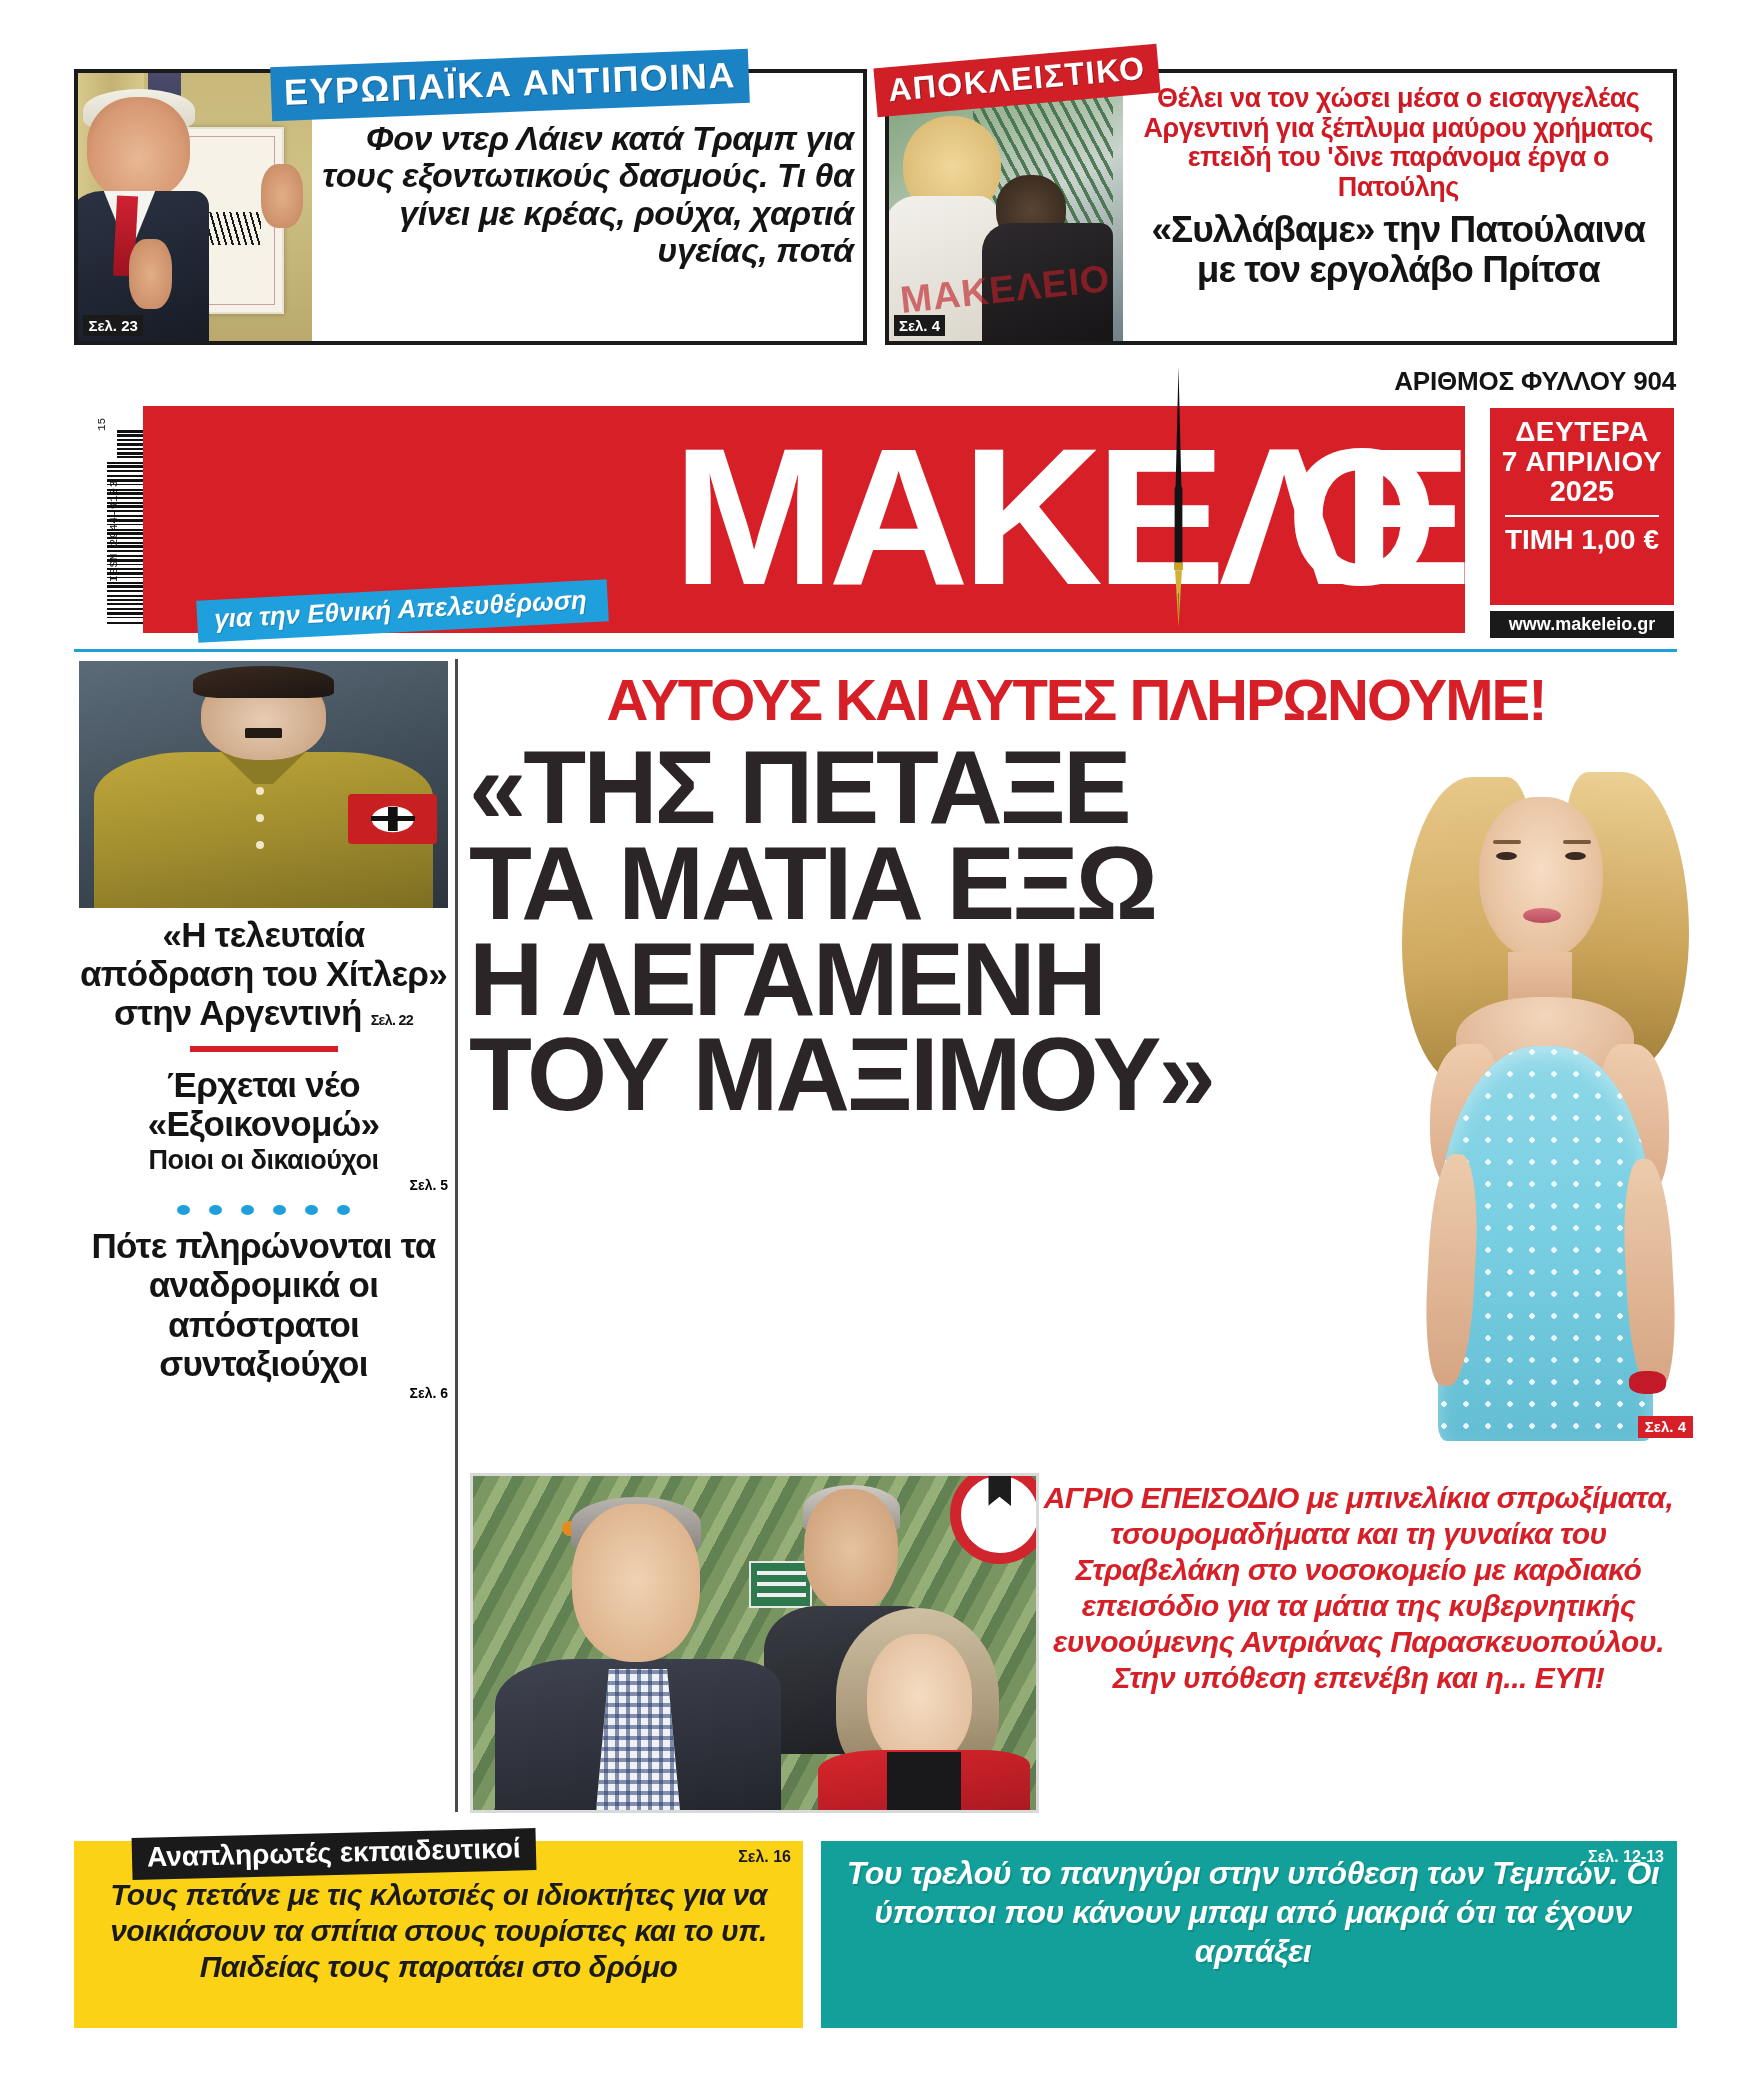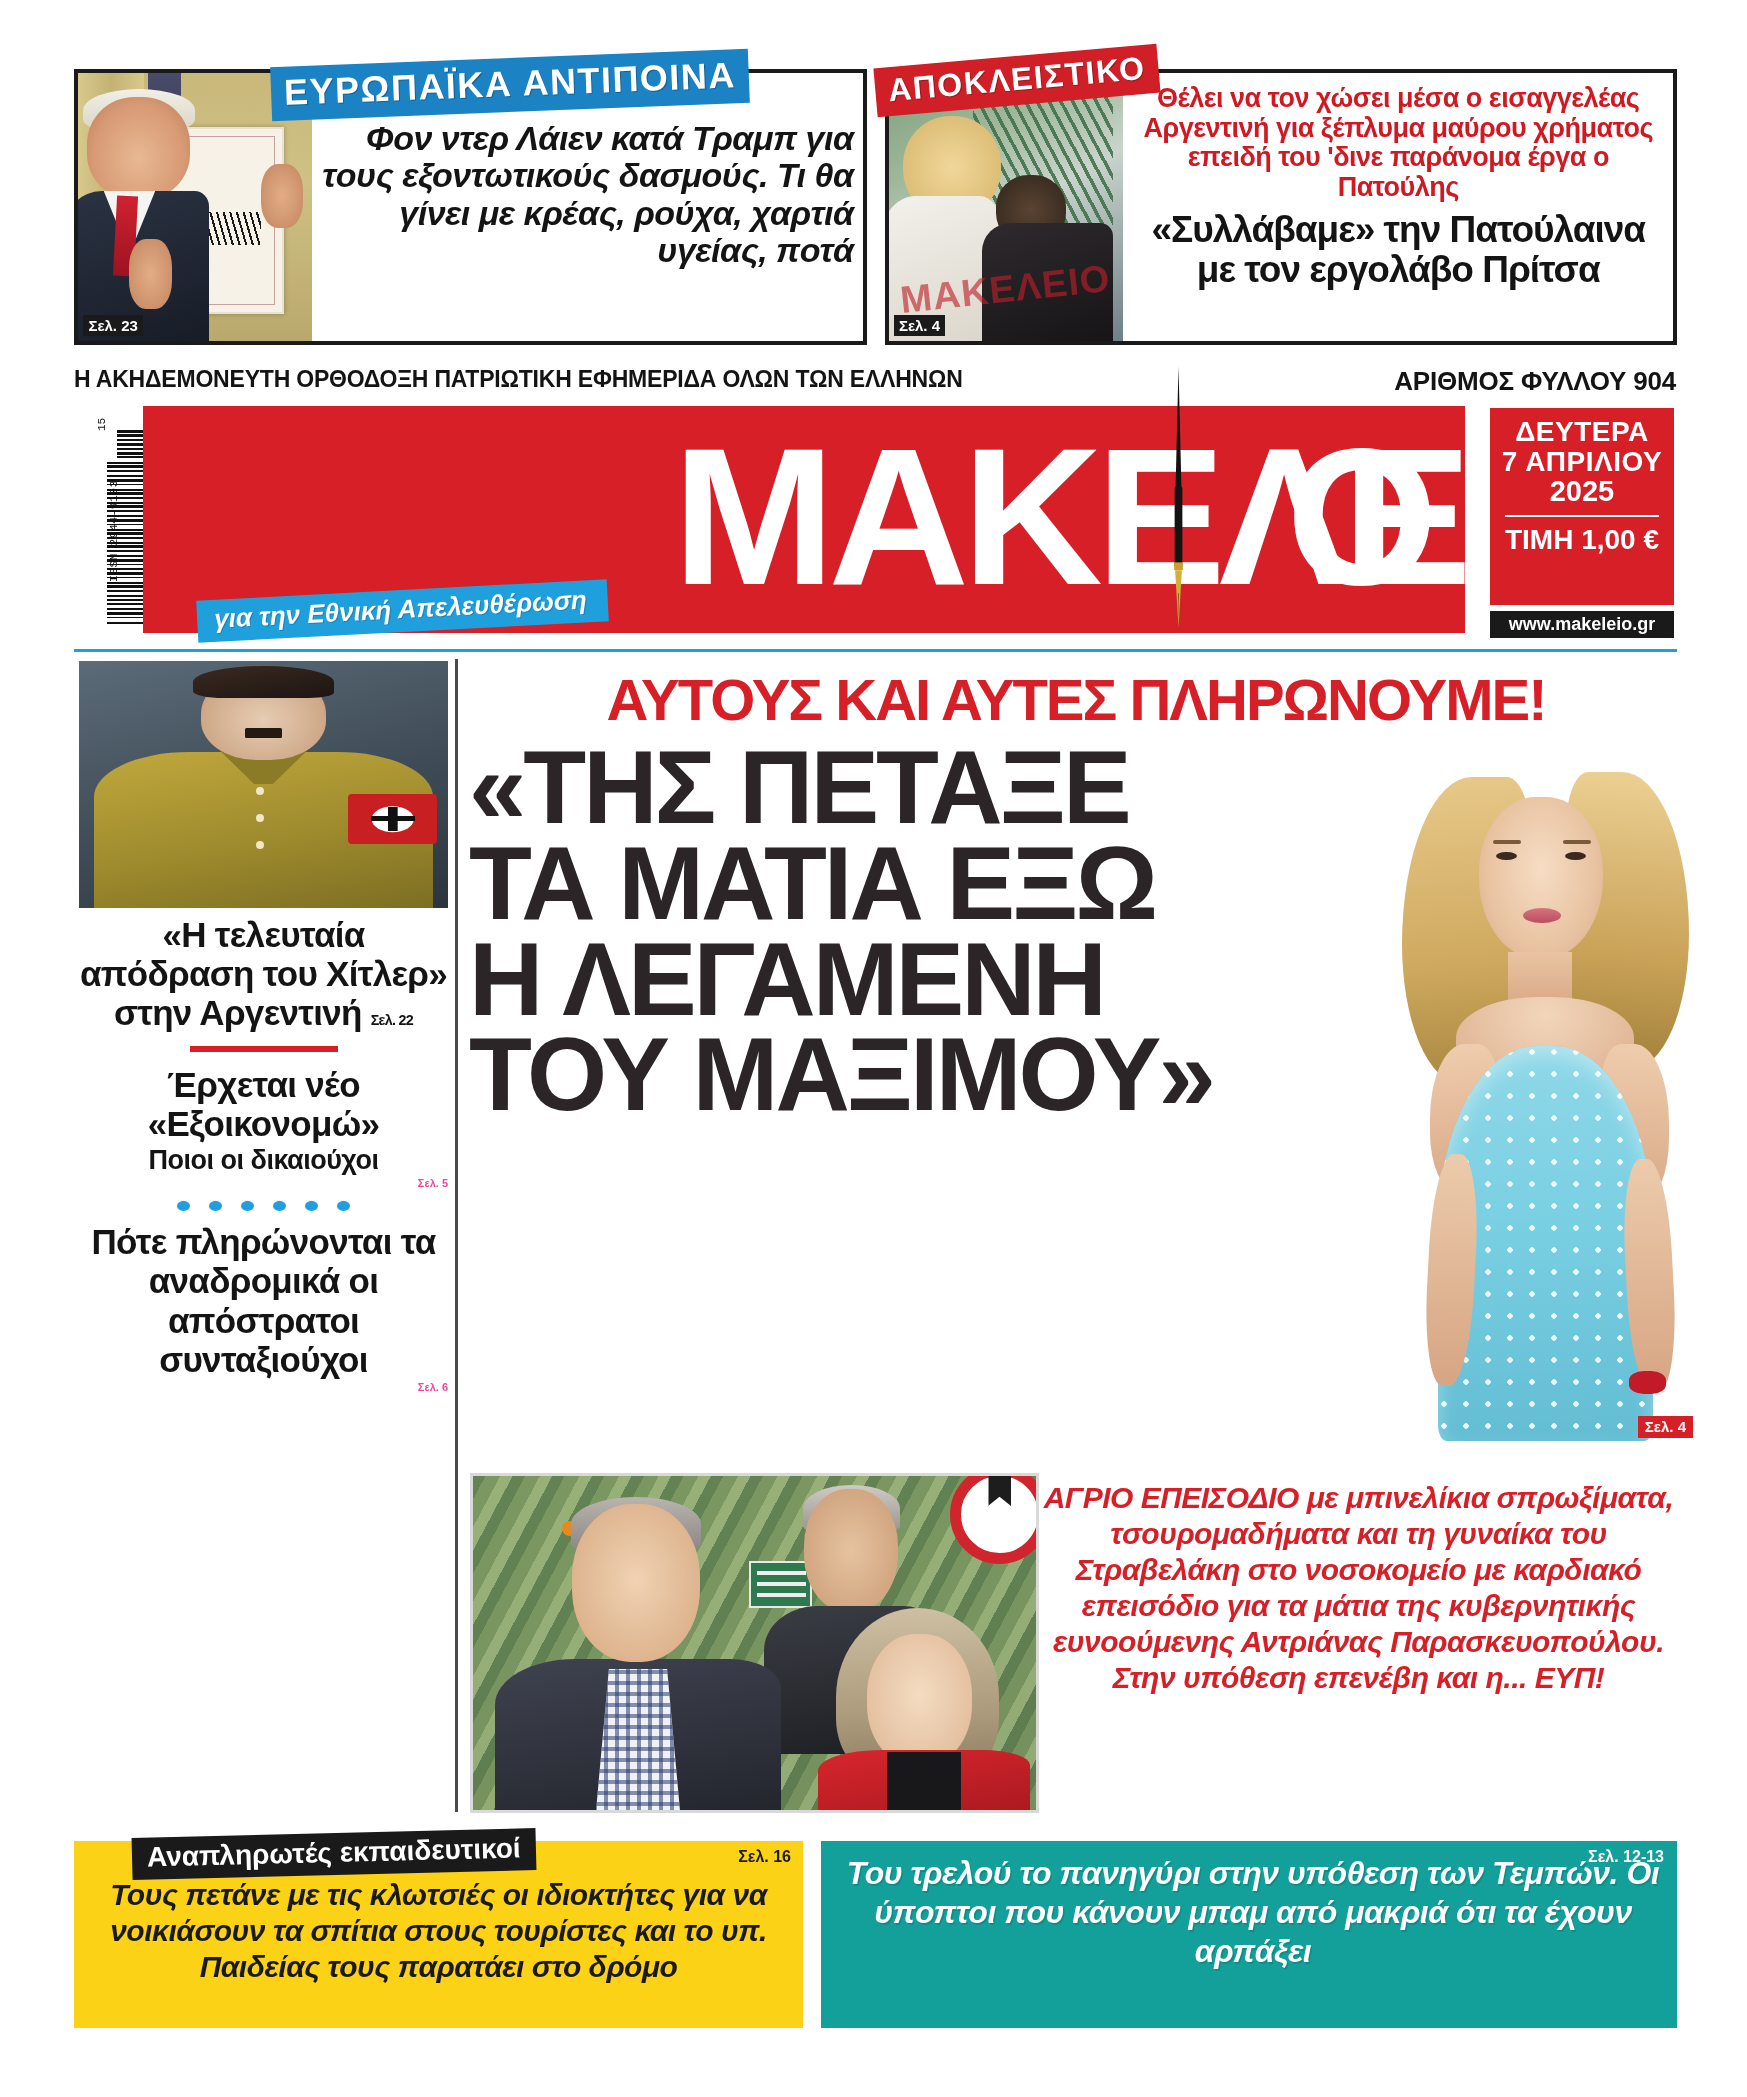--- a/index.html
+++ b/index.html
@@ -330,21 +330,21 @@
   .l-head .selref { font-size: 14.3px; }
   .redline { width: 148px; height: 6px; background:#d61f26; margin: 13px auto 13px auto; }
   .l-head2 {
     color:#141414; font-weight:900; font-size:35px; line-height:1.12;
     text-align:center; letter-spacing:-0.7px;
   }
   .l-sub {
     color:#141414; font-weight:900; font-size:27px; line-height:1.12;
     text-align:center; letter-spacing:-0.5px; margin-top:2px;
   }
-  .selright { text-align:right; font-weight:800; font-size:11px; color:#ec4899; margin-top:2px; }
+  .selright { text-align:right; font-weight:800; font-size:14px; color:#000000; margin-top:2px; }
   .dots { display:flex; justify-content:center; gap:19px; margin: 12px 0 11px 0; }
   .dots i { width:13px; height:10px; background:#1fa0dd; border-radius:50%; display:block; }
 
   
   .main-kicker {
     position: absolute; left: 474px; top: 666px;
     width: 1204px;
     color: #d61f26; font-weight: 900;
     font-size: 58px; letter-spacing: -2px;
     text-align: center; white-space: nowrap;
@@ -567,21 +567,20 @@
       </div>
       <div class="teaser-text" style="padding-top:11px;">
         <div class="t2-kicker">Θέλει να τον χώσει μέσα ο εισαγγελέας Αργεντινή για ξέπλυμα μαύρου χρήματος επειδή του 'δινε παράνομα έργα ο Πατούλης</div>
         <div class="t2-head">«Συλλάβαμε» την Πατούλαινα με τον εργολάβο Πρίτσα</div>
       </div>
       <div class="sticker red" style="left:-14px; top:-17px;">ΑΠΟΚΛΕΙΣΤΙΚΟ</div>
     </div>
 
   </div>
 
-  <div class="mast-tagline">Η ΑΚΗΔΕΜΟΝΕΥΤΗ ΟΡΘΟΔΟΞΗ ΠΑΤΡΙΩΤΙΚΗ ΕΦΗΜΕΡΙΔΑ ΟΛΩΝ ΤΩΝ ΕΛΛΗΝΩΝ</div>
   <div class="mast-issue">ΑΡΙΘΜΟΣ ΦΥΛΛΟΥ 904</div>
 
   <div class="issn">
     <div class="bars-top"></div>
     <div class="bars"></div>
     <div class="code15">15</div>
     <div class="lbl">ISSN 2944-9103</div>
     <div class="codenum">9 772944 910110</div>
   </div>
 

